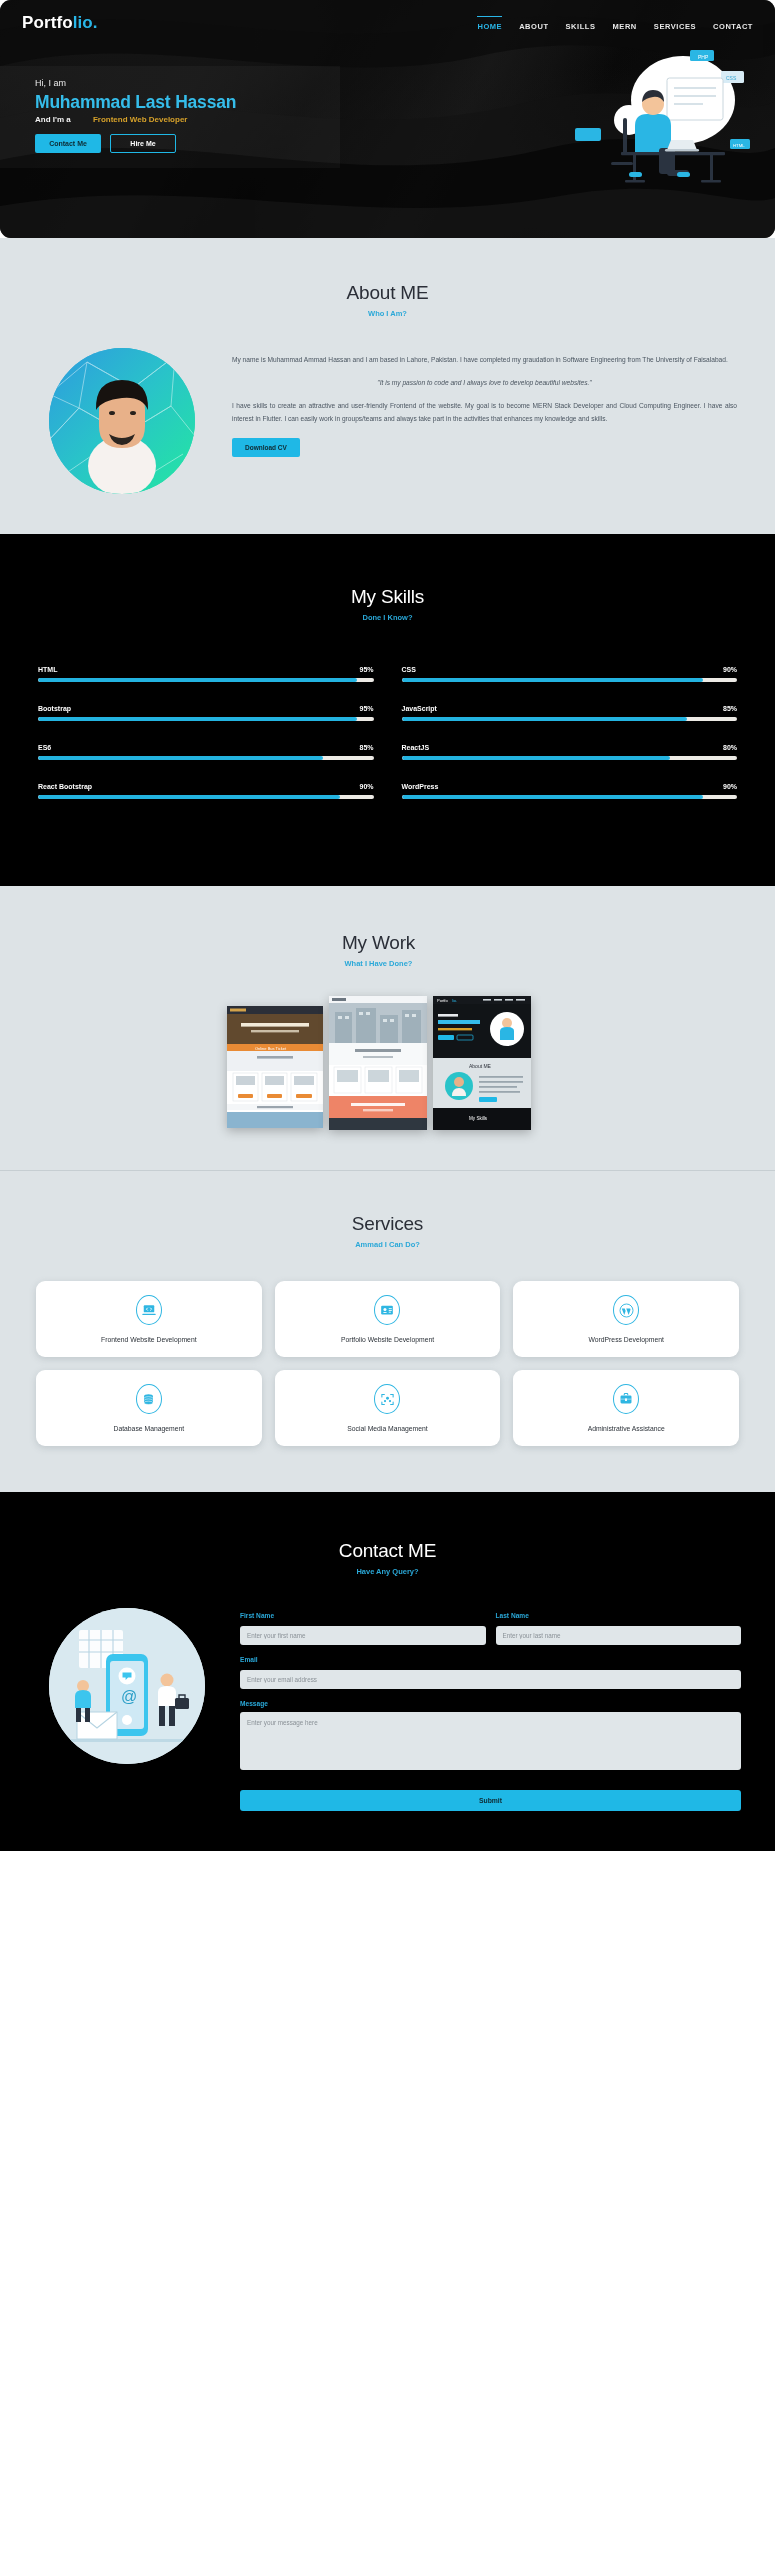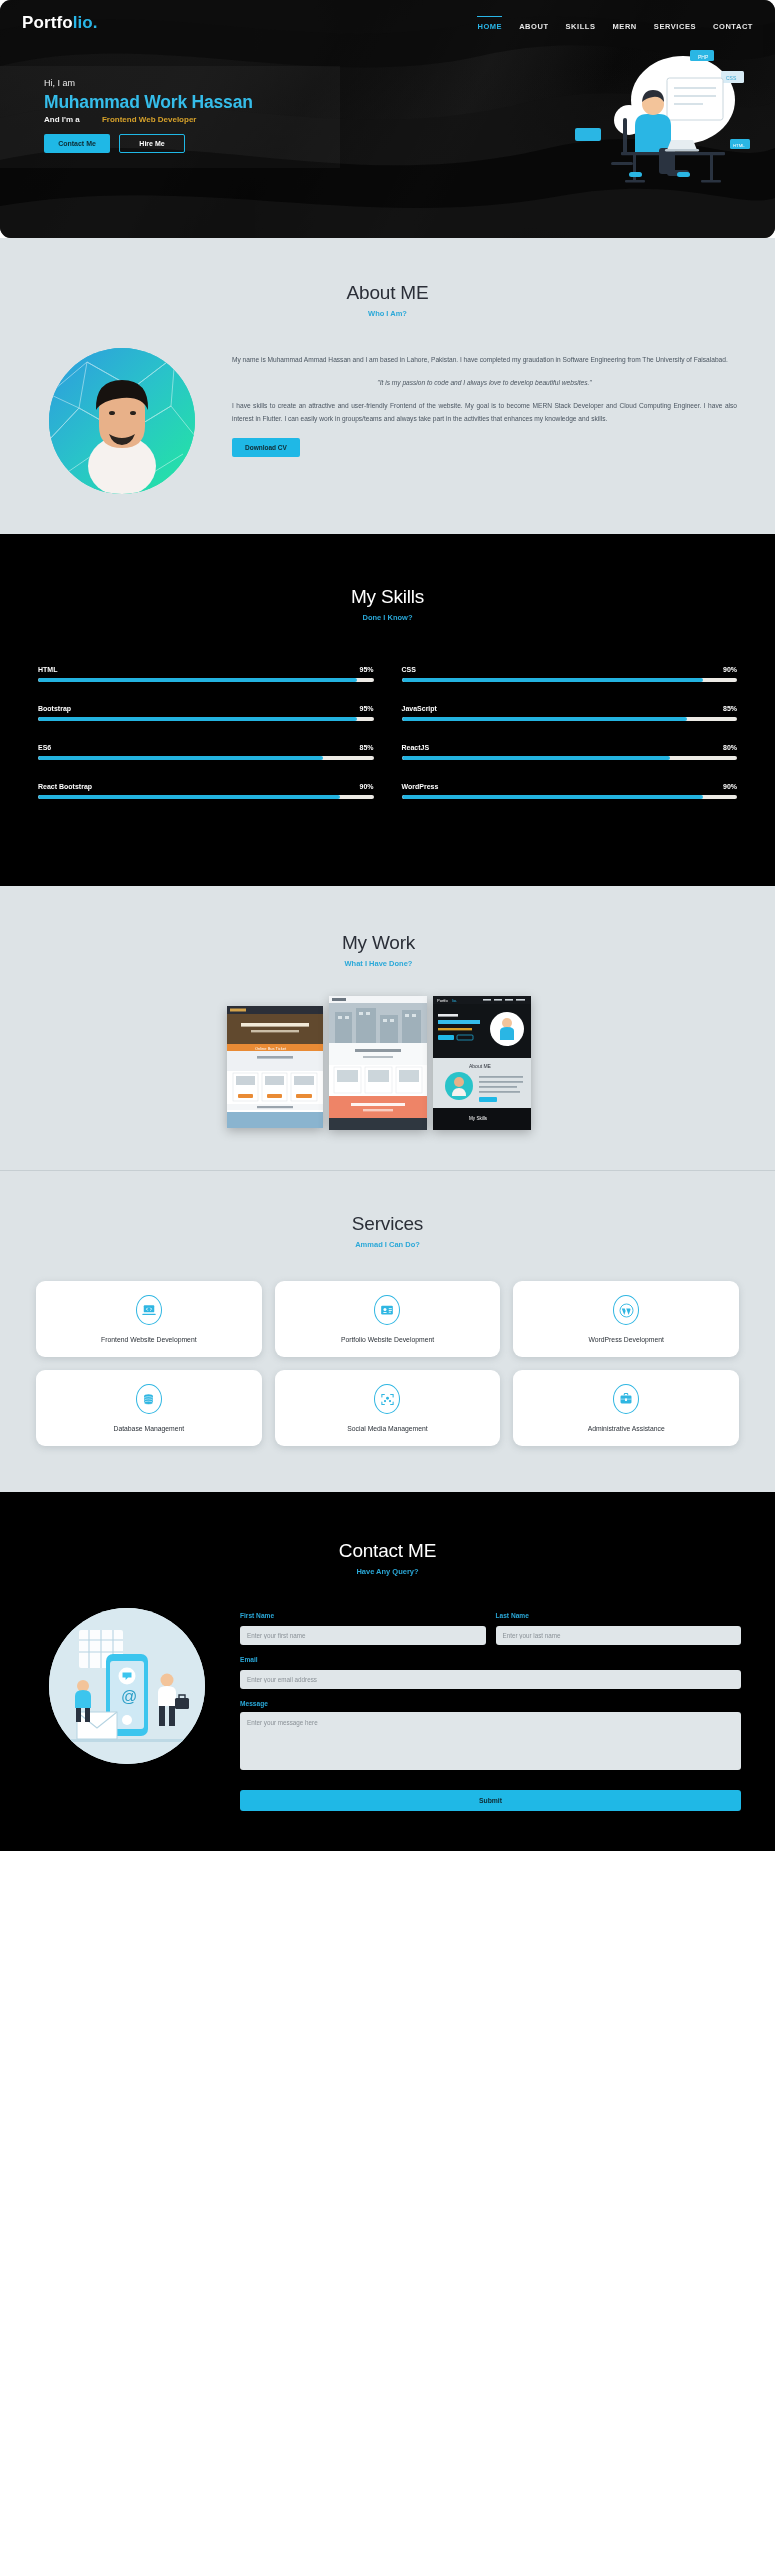--- a/index.html
+++ b/index.html
@@ -44,21 +44,21 @@
   .nav-link.active::before {
     content:""; position:absolute; top:0; left:0; right:0;
     height:1.6px; background:#29b6e8;
   }
 
   .hero-panel {
     position:absolute; left:0; top:66px; width:340px; height:102px;
     background:rgba(255,255,255,0.035);
     z-index:3;
   }
-  .hero-text { position:absolute; left:44px; top:78px; z-index:4; }
+  .hero-text { position:absolute; left:35px; top:78px; z-index:4; }
   .hero-hi { font-size:9px; color:#eaeaea; margin-bottom:4px; font-weight:500; }
   .hero-name {
     font-size:17.5px; color:#35bdea; font-weight:bold; letter-spacing:-.2px;
     margin-bottom:3px; line-height:1.15;
   }
   .hero-role { font-size:8px; color:#f2f2f2; font-weight:bold; margin-bottom:10px; }
   .hero-role .gold { color:#d6a12a;margin-left:20px; }
   .hero-btns { display:flex; gap:9px; }
   .btn-fill {
     background:#1fb8e6; color:#0d2b33; font-size:7px; font-weight:bold;
@@ -220,21 +220,21 @@
       <a class="nav-link">MERN</a>
       <a class="nav-link">SERVICES</a>
       <a class="nav-link">CONTACT</a>
     </div>
   </div>
 
   <div class="hero-panel"></div>
 
   <div class="hero-text">
     <div class="hero-hi">Hi, I am</div>
-    <div class="hero-name">Muhammad Work Hassan</div>
+    <div class="hero-name">Muhammad Last Hassan</div>
     <div class="hero-role"><span>And I'm a </span><span class="gold">Frontend Web Developer</span></div>
     <div class="hero-btns">
       <button class="btn-fill">Contact Me</button>
       <button class="btn-outline">Hire Me</button>
     </div>
   </div>
 
   <svg class="hero-illu" viewBox="0 0 190 150">
     <ellipse cx="116" cy="56" rx="52" ry="44" fill="#ffffff"></ellipse>
     <circle cx="62" cy="76" r="15" fill="#ffffff"></circle>

